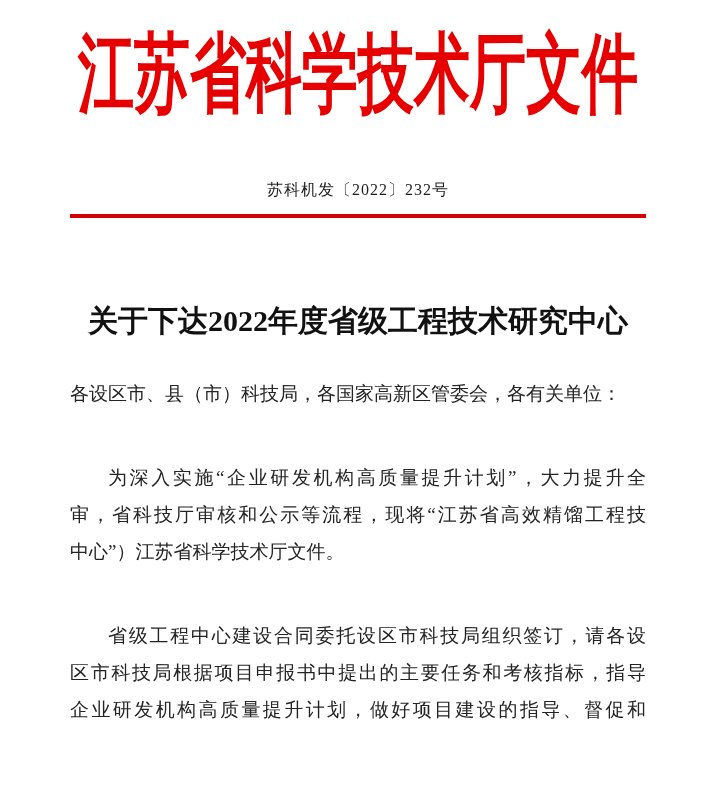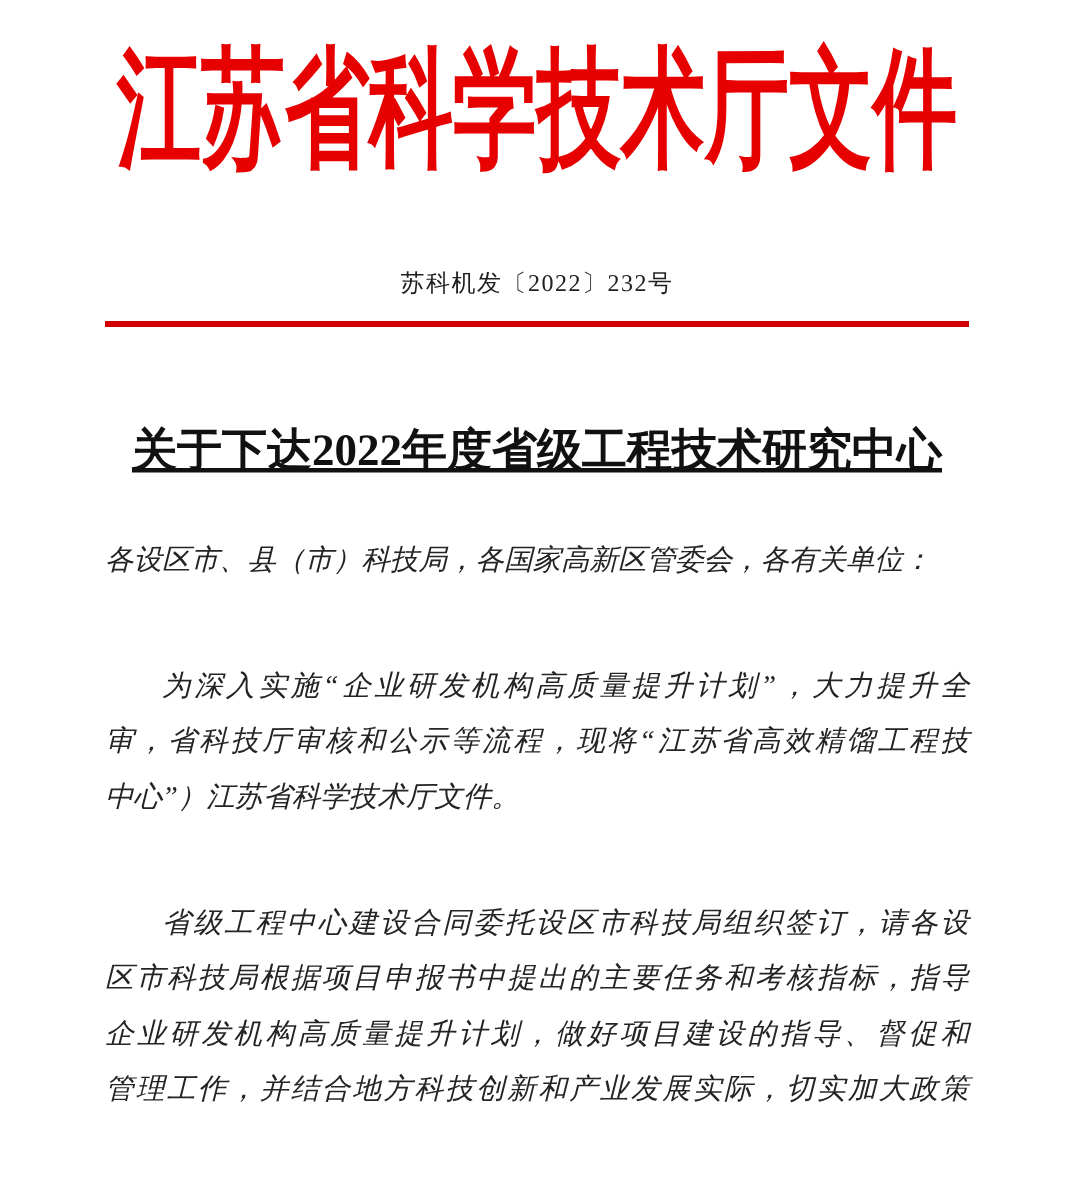--- a/index.html
+++ b/index.html
@@ -39,41 +39,39 @@
     text-align: center;
     color: #1f1f1f;
     letter-spacing: 1px;
   }
   .red-line {
     margin-top: 12px;
     height: 4px;
     background: var(--divider-red, #d40000);
   }
   .doc-title {
-    margin-top: 60px;
+    margin-top: 80px;
     text-align: center;
     font-weight: bold;
     font-size: 30px;
     line-height: 46px;
     color: #111111;
-    text-decoration: underline;
   }
   .doc-title .title-line {
     white-space: nowrap;
   }
   .body-text {
     margin-top: 31px;
     font-size: 19px;
     line-height: 37px;
     color: #242424;
   }
   .line {
     text-align: justify;
     text-align-last: justify;
-    font-style: italic;
   }
   .line.noj {
     text-align: left;
     text-align-last: left;
   }
   .line.indent {
     text-indent: 2em;
     margin-top: 47px;
   }
 </style>
@@ -99,18 +97,17 @@
     <div>
       <div class="line indent">为深入实施“企业研发机构高质量提升计划”，大力提升全</div>
       <div class="line">审，省科技厅审核和公示等流程，现将“江苏省高效精馏工程技</div>
       <div class="line noj">中心”）江苏省科学技术厅文件。</div>
     </div>
 
     <div>
       <div class="line indent">省级工程中心建设合同委托设区市科技局组织签订，请各设</div>
       <div class="line">区市科技局根据项目申报书中提出的主要任务和考核指标，指导</div>
       <div class="line">企业研发机构高质量提升计划，做好项目建设的指导、督促和</div>
-      <div class="line">管理工作，并结合地方科技创新和产业发展实际，切实加大政策</div>
     </div>
 
   </div>
 
 </div>
 
 </body></html>

